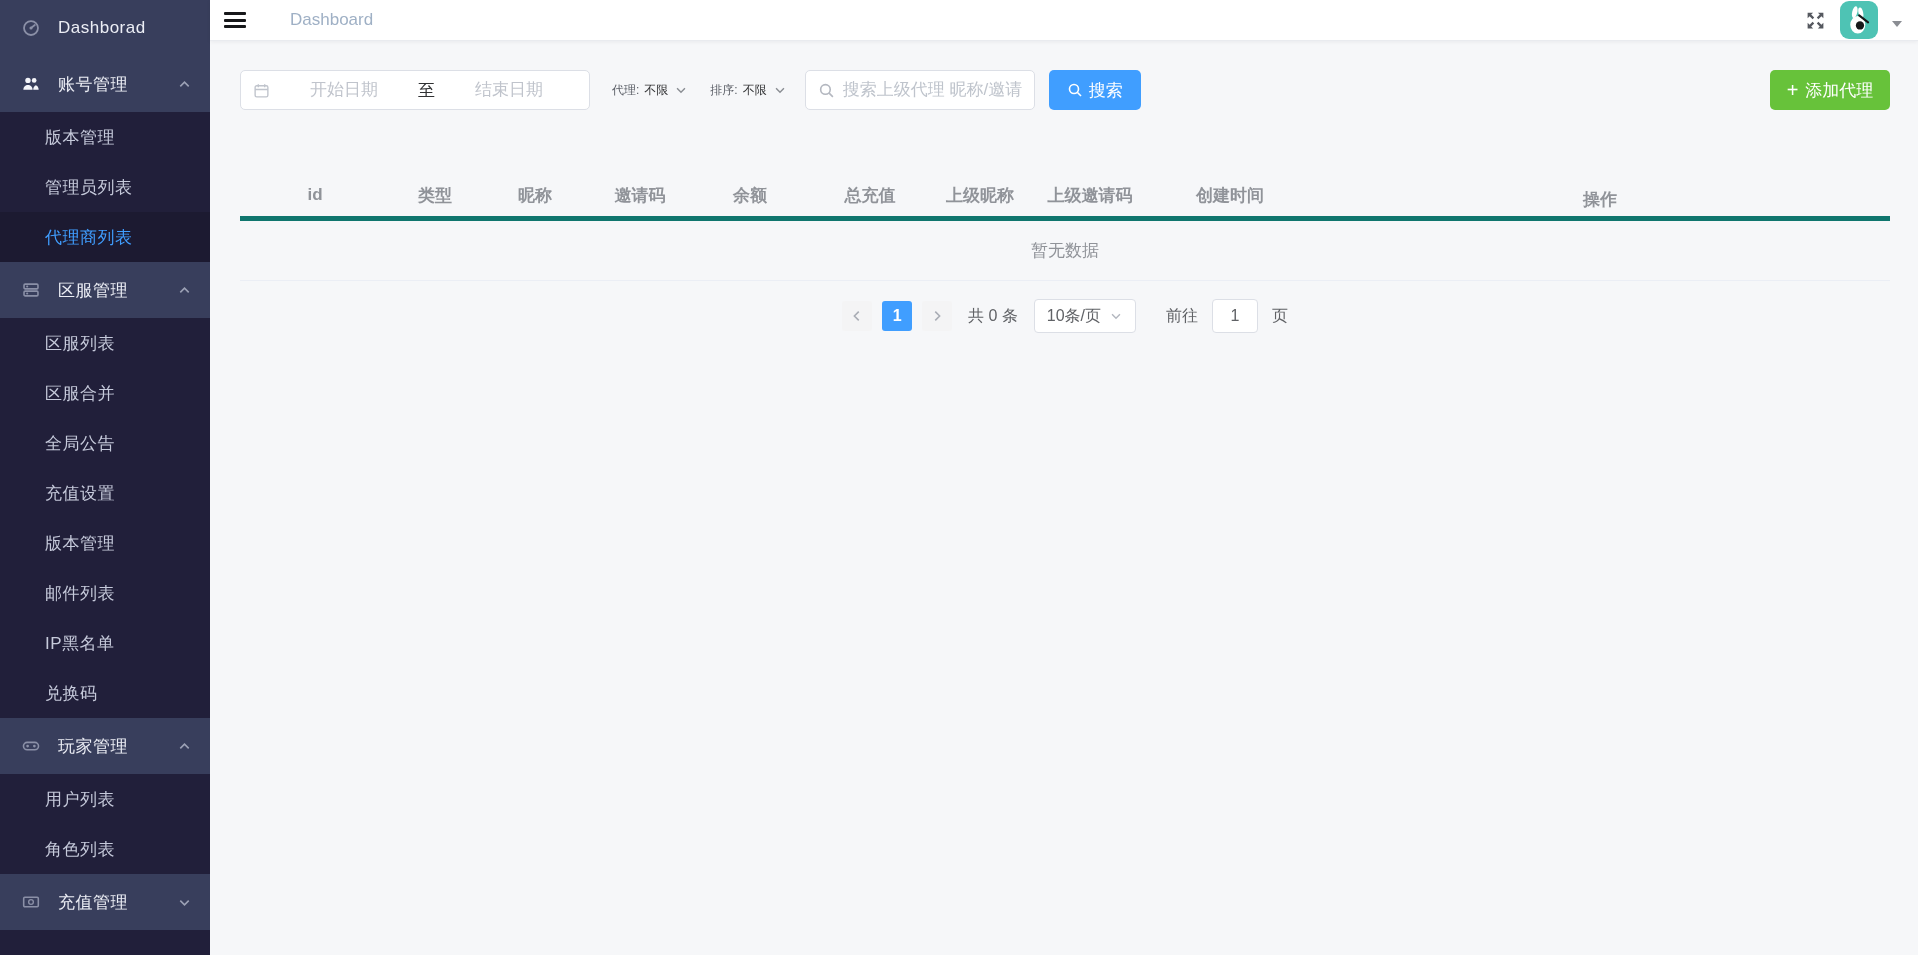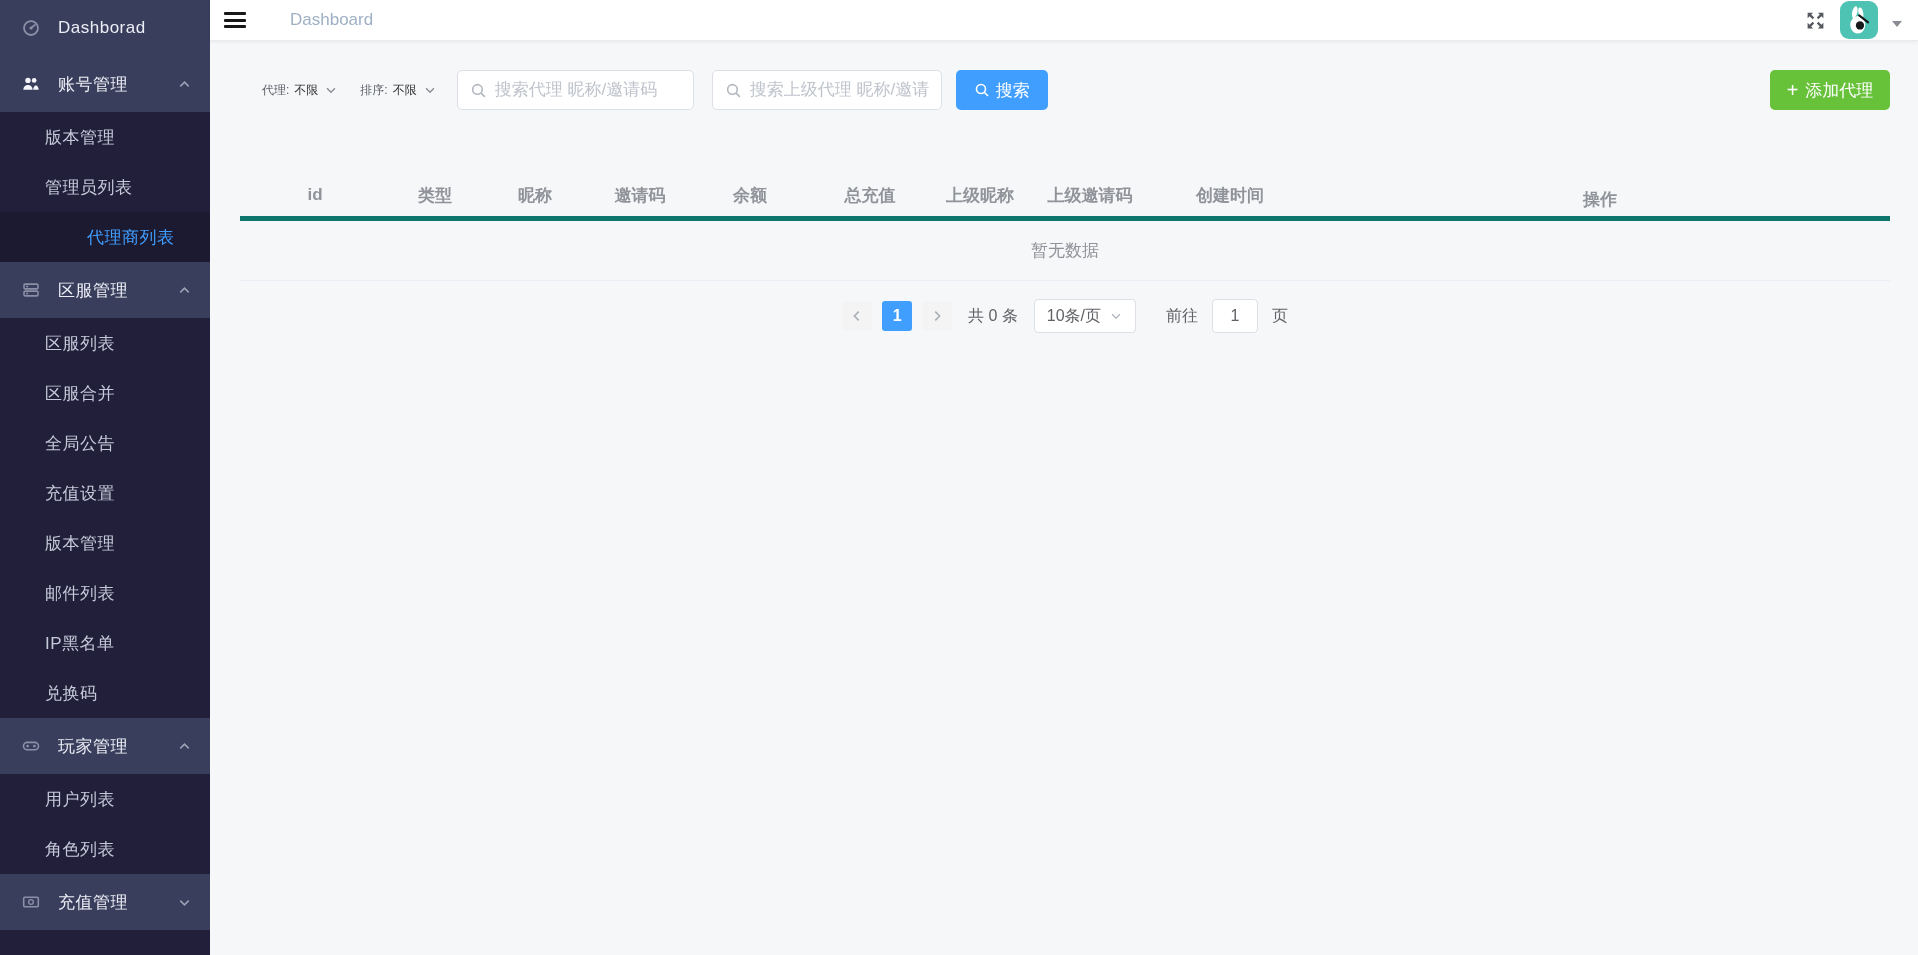--- a/index.html
+++ b/index.html
@@ -12,21 +12,21 @@
     display:flex; flex-direction:column; overflow:hidden; }
   .side-item { display:flex; align-items:center; cursor:pointer; flex:none; }
   .side-item.root, .side-item.group { height:56px; background:var(--side_group_bg); padding:0 18px 0 22px; }
   .side-item.sub { height:50px; padding-left:45px; background:var(--side_bg); }
   .side-icon { width:20px; height:20px; margin-right:16px; color:#8b90a7; display:flex; align-items:center; }
   .side-icon svg { width:18px; height:18px; }
   .side-label { font-size:17px; color:#c6cadb; letter-spacing:.5px; }
   .root .side-label, .group .side-label { color:#eceef5; }
   .active-parent .side-icon { color:#f4f5fa; }
   .side-item.active { background:#1c1a31; }
-  .side-item.active .side-label { color:var(--accent);margin-left:42px; }
+  .side-item.active .side-label { color:var(--accent); }
   .side-caret { margin-left:auto; color:#9ca1b5; display:flex; }
   .side-caret svg { width:15px; height:15px; }
   .side-fill { flex:1; background:var(--side_bg); }
 
   
   .main { flex:1; display:flex; flex-direction:column; background:#f6f7f9; }
   .topbar { height:41px; background:#fff; border-bottom:1px solid #e9ebef;
     box-shadow:0 1px 4px rgba(0,21,41,.06); display:flex; align-items:center; flex:none;
     padding:0 16px 0 14px; position:relative; z-index:2; }
   .hamburger { width:22px; height:16px; display:flex; flex-direction:column; justify-content:space-between; cursor:pointer; }
@@ -241,20 +241,31 @@
           <circle cx="14.8" cy="18.5" r="3.4" fill="#17181a"></circle>
         </svg>
       </div>
       <span class="user-caret"></span>
     </div>
   </header>
 
   <div class="content">
 
     <div class="filter-row">
+      <div class="date-range">
+        <span class="cal">
+          <svg viewBox="0 0 16 16" fill="none" stroke="currentColor" stroke-width="1.3">
+            <rect x="2" y="3.5" width="12" height="10.5" rx="1.5"></rect>
+            <path d="M5 2v3M11 2v3M2 7h12"></path>
+          </svg>
+        </span>
+        <input placeholder="开始日期" style="">
+        <span class="date-sep">至</span>
+        <input placeholder="结束日期" style="">
+      </div>
 
       <div class="inline-select">
         <span class="lbl">代理:</span>
         <span class="val">不限</span>
         <span class="sel-caret">
           <svg viewBox="0 0 16 16" fill="none" stroke="currentColor" stroke-width="1.6">
               <path d="M3.5 6l4.5 4.5L12.5 6"></path>
             </svg>
         </span>
       </div>
@@ -262,29 +273,20 @@
       <div class="inline-select">
         <span class="lbl">排序:</span>
         <span class="val">不限</span>
         <span class="sel-caret">
           <svg viewBox="0 0 16 16" fill="none" stroke="currentColor" stroke-width="1.6">
               <path d="M3.5 6l4.5 4.5L12.5 6"></path>
             </svg>
         </span>
       </div>
 
-      <div class="search-box sb1">
-        <span class="mag">
-          <svg viewBox="0 0 16 16" fill="none" stroke="currentColor" stroke-width="1.5">
-              <circle cx="7" cy="7" r="4.5"></circle>
-              <path d="M10.5 10.5L14 14"></path>
-            </svg>
-        </span>
-        <input placeholder="搜索代理 昵称/邀请码" style="">
-      </div>
 
       <div class="search-box sb2">
         <span class="mag">
           <svg viewBox="0 0 16 16" fill="none" stroke="currentColor" stroke-width="1.5">
               <circle cx="7" cy="7" r="4.5"></circle>
               <path d="M10.5 10.5L14 14"></path>
             </svg>
         </span>
         <input placeholder="搜索上级代理 昵称/邀请码" style="">
       </div>

